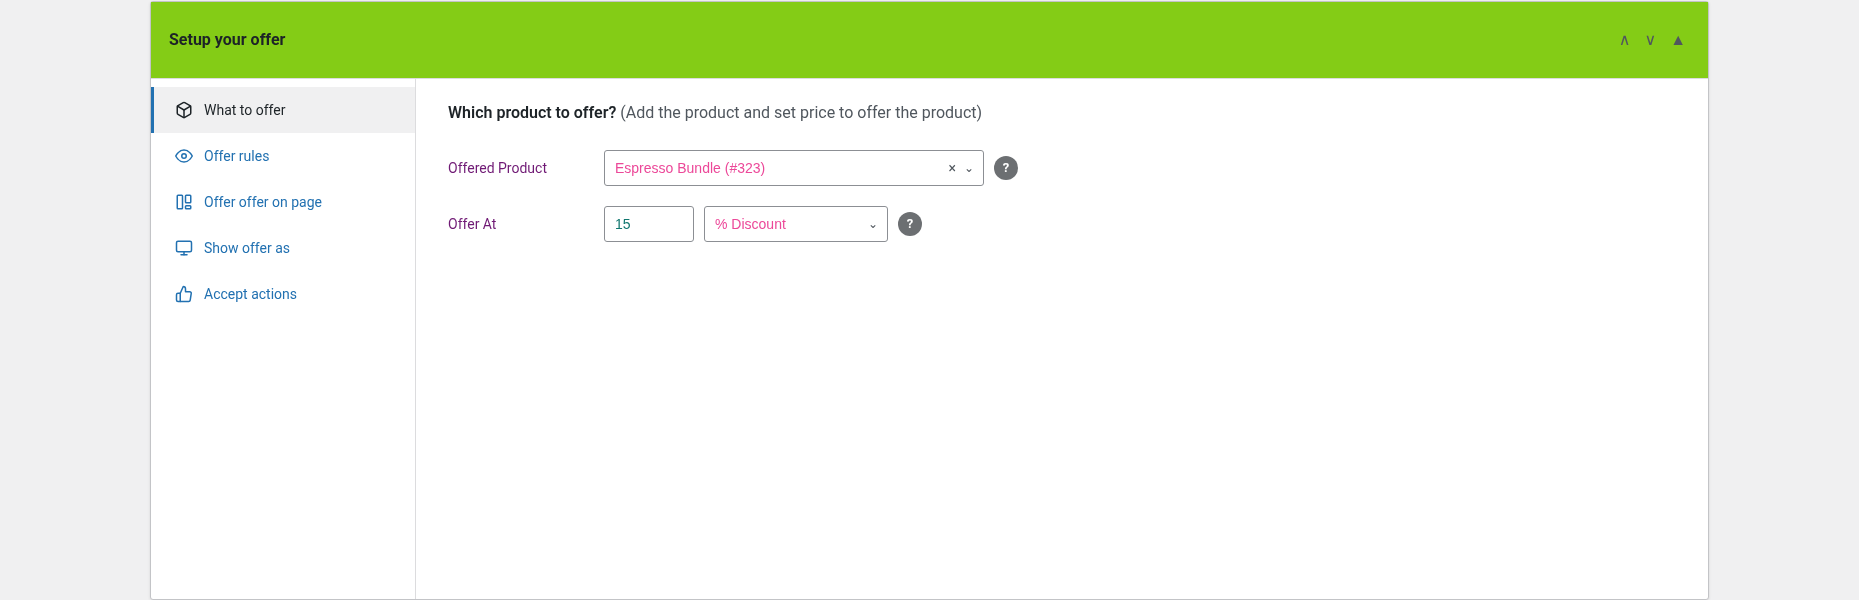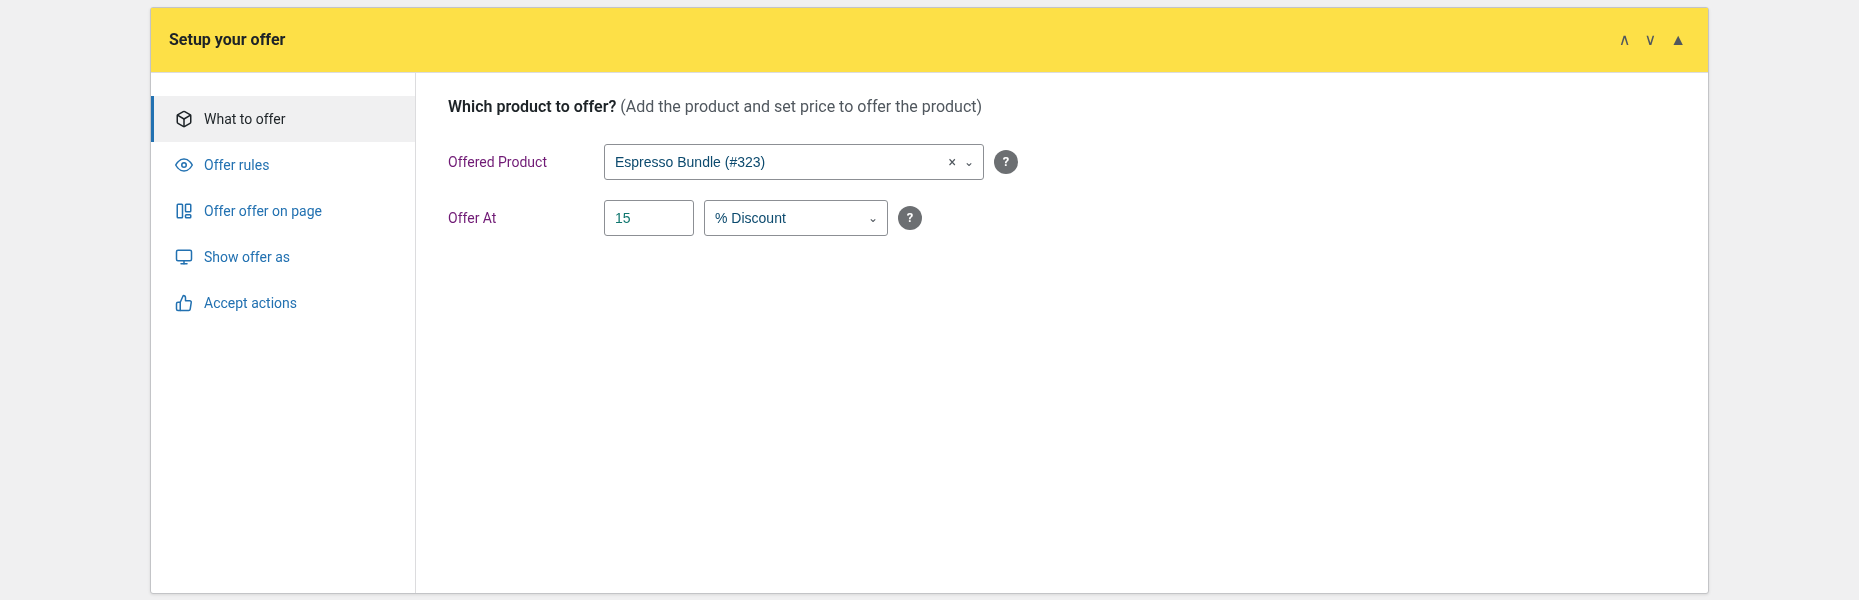--- a/index.html
+++ b/index.html
@@ -16,23 +16,23 @@
       width: 1559px;
       background: #fff;
       border: 1px solid #c3c4c7;
       border-radius: 3px;
       box-shadow: 0 1px 3px rgba(0,0,0,0.1);
     }
     .panel-header {
       display: flex;
       align-items: center;
       justify-content: space-between;
-      padding: 22px 18px;
+      padding: 28px 18px;
       border-bottom: 1px solid #dcdcde;
-      background: #fde047;
+      background: #84cc16;
     }
     .panel-title {
       font-size: 16px;
       font-weight: 700;
       color: #1d2327;
     }
     .header-controls {
       display: flex;
       gap: 6px;
       align-items: center;
@@ -46,21 +46,21 @@
       padding: 2px 4px;
       line-height: 1;
     }
     .panel-body {
       display: flex;
       min-height: 520px;
     }
     .sidebar {
       width: 265px;
       border-right: 1px solid #dcdcde;
-      padding: 23px 0;
+      padding: 8px 0;
       flex-shrink: 0;
     }
     .sidebar-item {
       display: flex;
       align-items: center;
       gap: 10px;
       padding: 14px 20px;
       cursor: pointer;
       color: #2271b1;
       font-size: 14px;
@@ -128,21 +128,21 @@
     }
     .select-wrapper.product-wrapper {
       width: 380px;
     }
     .select-wrapper select {
       width: 100%;
       padding: 6px 36px 6px 10px;
       border: 1px solid #8c8f94;
       border-radius: 3px;
       font-size: 14px;
-      color: #0c4a6e;
+      color: #ec4899;
       background: #fff;
       appearance: none;
       -webkit-appearance: none;
       cursor: pointer;
       height: 36px;
     }
     .select-arrow {
       position: absolute;
       right: 10px;
       pointer-events: none;

